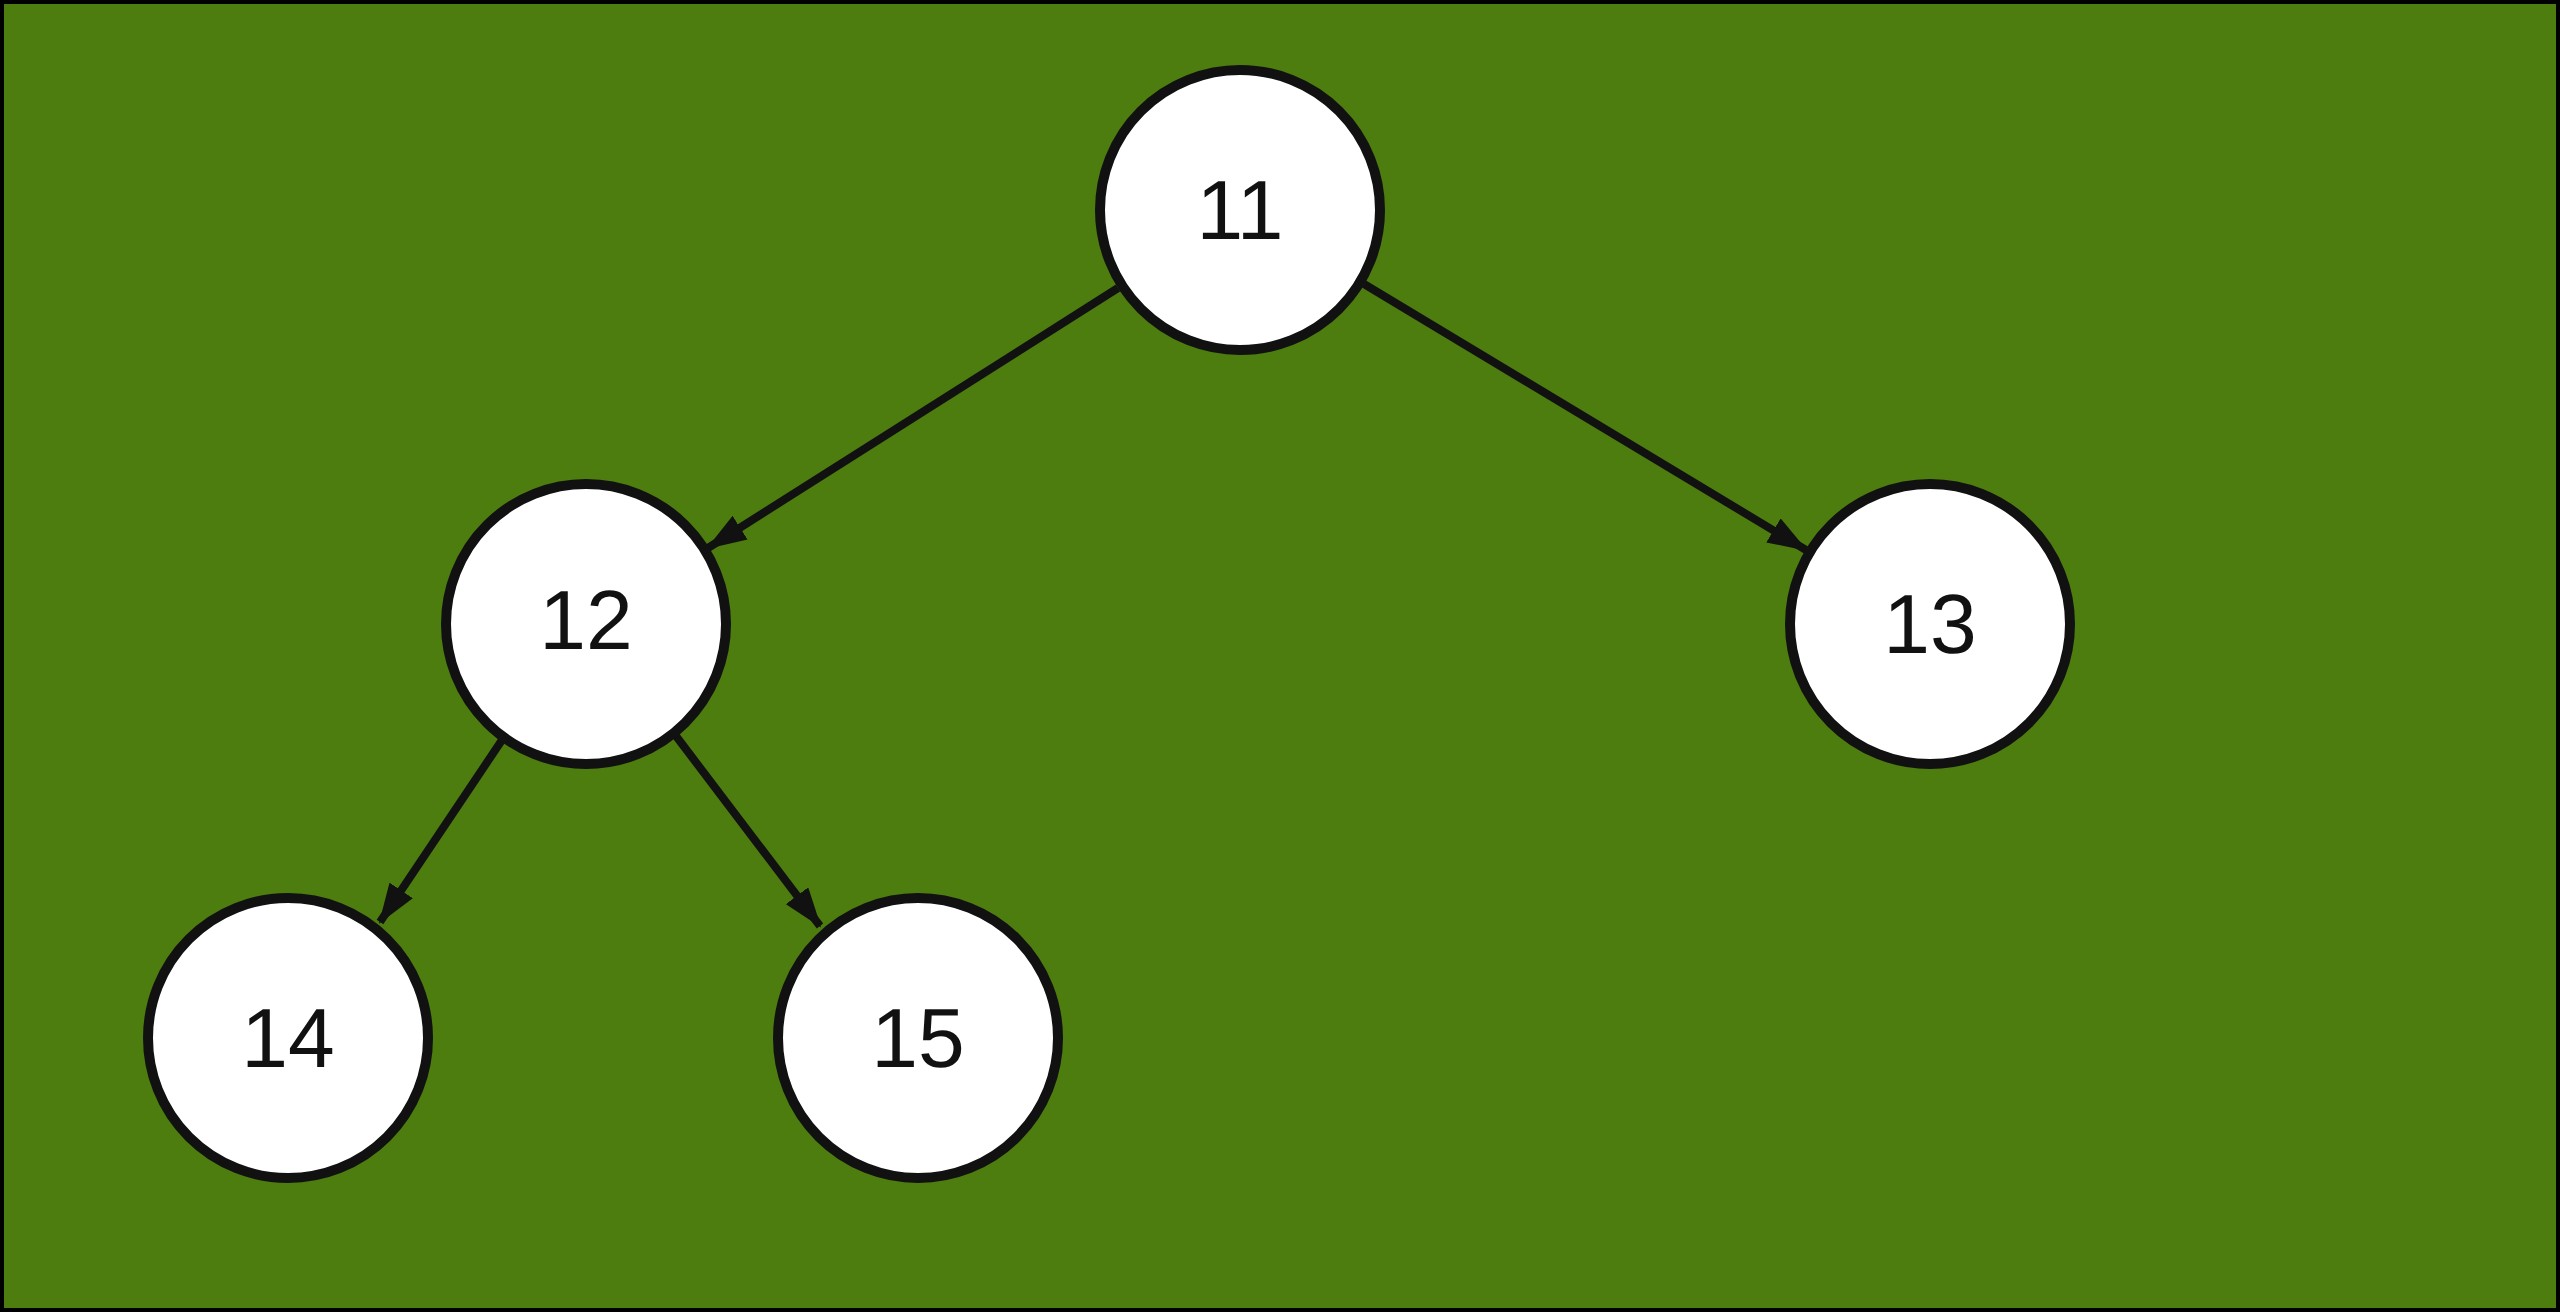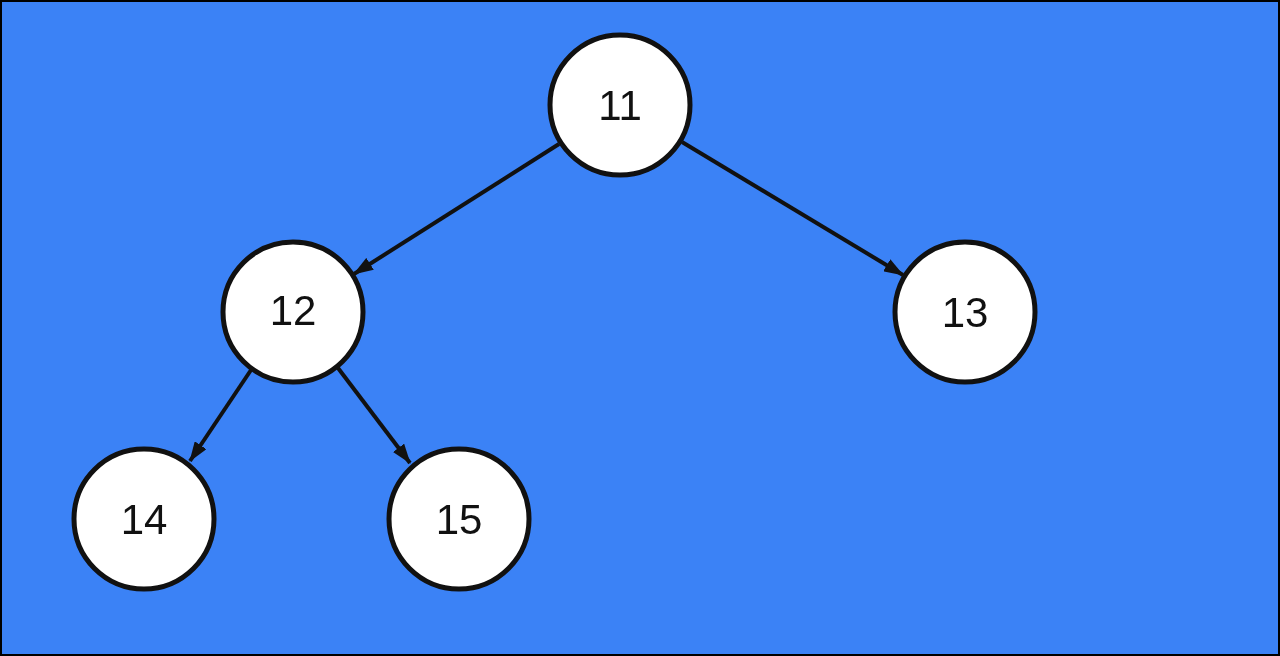--- a/index.html
+++ b/index.html
@@ -5,21 +5,21 @@
   html, body {
     margin: 0;
     padding: 0;
     background: #ffffff;
     font-family: "Liberation Sans", sans-serif;
   }
   .canvas {
     position: relative;
     width: 1276px;
     height: 652px;
-    background: #3b82f6;
+    background: #4d7c0f;
     border: 2px solid #000000;
     overflow: hidden;
   }
   svg { display: block; }
   .node-circle {
     fill: #ffffff;
     stroke: #111111;
     stroke-width: 5;
   }
   .edge {

